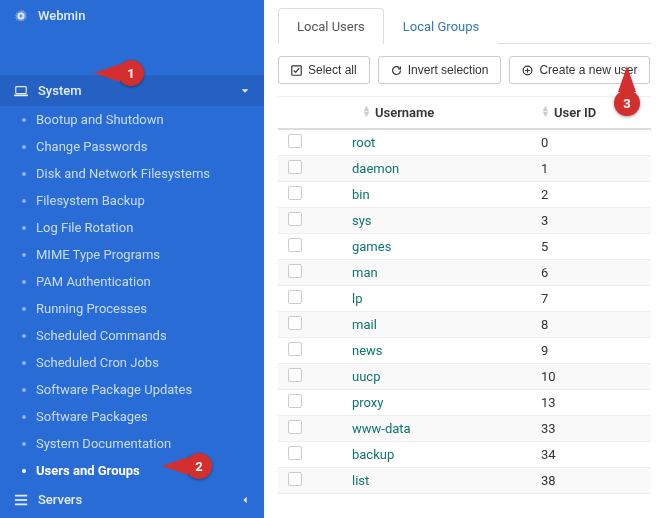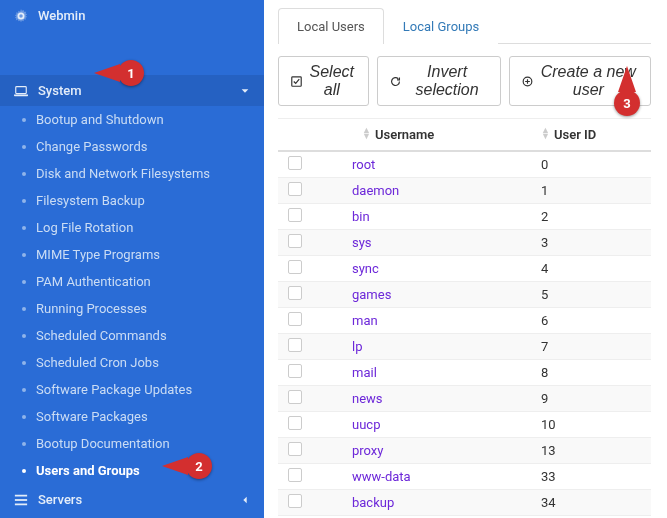--- a/index.html
+++ b/index.html
@@ -20,29 +20,29 @@
     
     .ico { width: 14px; height: 14px; margin-right: 10px; display: inline-flex; align-items: center; justify-content: center; flex-shrink: 0; }
     
     .main { flex: 1; background: #fff; padding: 8px 16px 0 14px; overflow: hidden; display: flex; flex-direction: column; justify-content: center; }
     
     .tabs { display: flex; border-bottom: 1px solid #ddd; }
     .tab { padding: 10px 18px; border: 1px solid transparent; border-bottom: none; border-radius: 4px 4px 0 0; color: #337ab7; cursor: pointer; background: #fff; margin-bottom: -1px; }
     .tab.active { border-color: #ddd; color: #555; }
     
     .toolbar { display: flex; gap: 8px; padding: 12px 0; }
-    .btn { border: 1px solid #ccc; background: #fff; padding: 6px 12px; border-radius: 3px; font-size: 16px; color: #333; cursor: pointer; display: inline-flex; align-items: center; gap: 6px; font-style: italic; }
+    .btn { border: 1px solid #ccc; background: #fff; padding: 6px 12px; border-radius: 3px; font-size: 12px; color: #333; cursor: pointer; display: inline-flex; align-items: center; gap: 6px; }
     
     .table-wrap { flex: 1; overflow-y: auto; border-top: 1px solid #eee; }
     table { width: 100%; border-collapse: collapse; }
     th { text-align: left; padding: 8px 10px; font-weight: 600; color: #333; border-bottom: 2px solid #ddd; background: #fff; font-size: 13px; }
     th .sort { color: #ccc; font-size: 9px; display: inline-block; margin-right: 4px; line-height: 0.7; }
     td { padding: 4px 10px; border-bottom: 1px solid #eee; font-size: 13px; }
     tr:nth-child(even) td { background: #f9f9f9; }
-    td.username { color: #6d28d9; cursor: pointer; }
+    td.username { color: #0f766e; cursor: pointer; }
     td.uid { color: #333; }
     .chk { width: 14px; height: 14px; border: 1px solid #ccc; border-radius: 2px; display: inline-block; background: #fff; }
     th:first-child, td:first-child { width: 30px; }
     th:last-child, td:last-child { width: 120px; text-align: left; }
     td.username { padding-left: 40px; }
     th.unh { padding-left: 50px; }
     
     .callout { position: absolute; background: #d32f2f; color: #fff; font-weight: 700; border-radius: 50%; width: 26px; height: 26px; display: flex; align-items: center; justify-content: center; box-shadow: 0 1px 3px rgba(0,0,0,.4); font-size: 13px; z-index: 10; }
     .callout::before { content: ""; position: absolute; width: 0; height: 0; }
     .c1 { top: 60px; left: 118px; }
@@ -89,21 +89,21 @@
       <div class="side-sub">Disk and Network Filesystems</div>
       <div class="side-sub">Filesystem Backup</div>
       <div class="side-sub">Log File Rotation</div>
       <div class="side-sub">MIME Type Programs</div>
       <div class="side-sub">PAM Authentication</div>
       <div class="side-sub">Running Processes</div>
       <div class="side-sub">Scheduled Commands</div>
       <div class="side-sub">Scheduled Cron Jobs</div>
       <div class="side-sub">Software Package Updates</div>
       <div class="side-sub">Software Packages</div>
-      <div class="side-sub">Bootup Documentation</div>
+      <div class="side-sub">System Documentation</div>
       <div class="side-sub active" style="position: relative;">Users and Groups</div>
     </div>
 
   <div class="side-item top" style="position:relative">
     <span class="ico">
       <svg viewBox="0 0 16 16" width="14" height="14" fill="currentColor">
           <rect x="1" y="2" width="14" height="2"></rect>
           <rect x="1" y="7" width="14" height="2"></rect>
           <rect x="1" y="12" width="14" height="2"></rect>
         </svg>
@@ -177,25 +177,20 @@
             <td class="username">bin</td>
             <td class="uid">2</td>
           </tr>
           <tr>
             <td><span class="chk"></span></td>
             <td class="username">sys</td>
             <td class="uid">3</td>
           </tr>
           <tr>
             <td><span class="chk"></span></td>
-            <td class="username">sync</td>
-            <td class="uid">4</td>
-          </tr>
-          <tr>
-            <td><span class="chk"></span></td>
             <td class="username">games</td>
             <td class="uid">5</td>
           </tr>
           <tr>
             <td><span class="chk"></span></td>
             <td class="username">man</td>
             <td class="uid">6</td>
           </tr>
           <tr>
             <td><span class="chk"></span></td>

